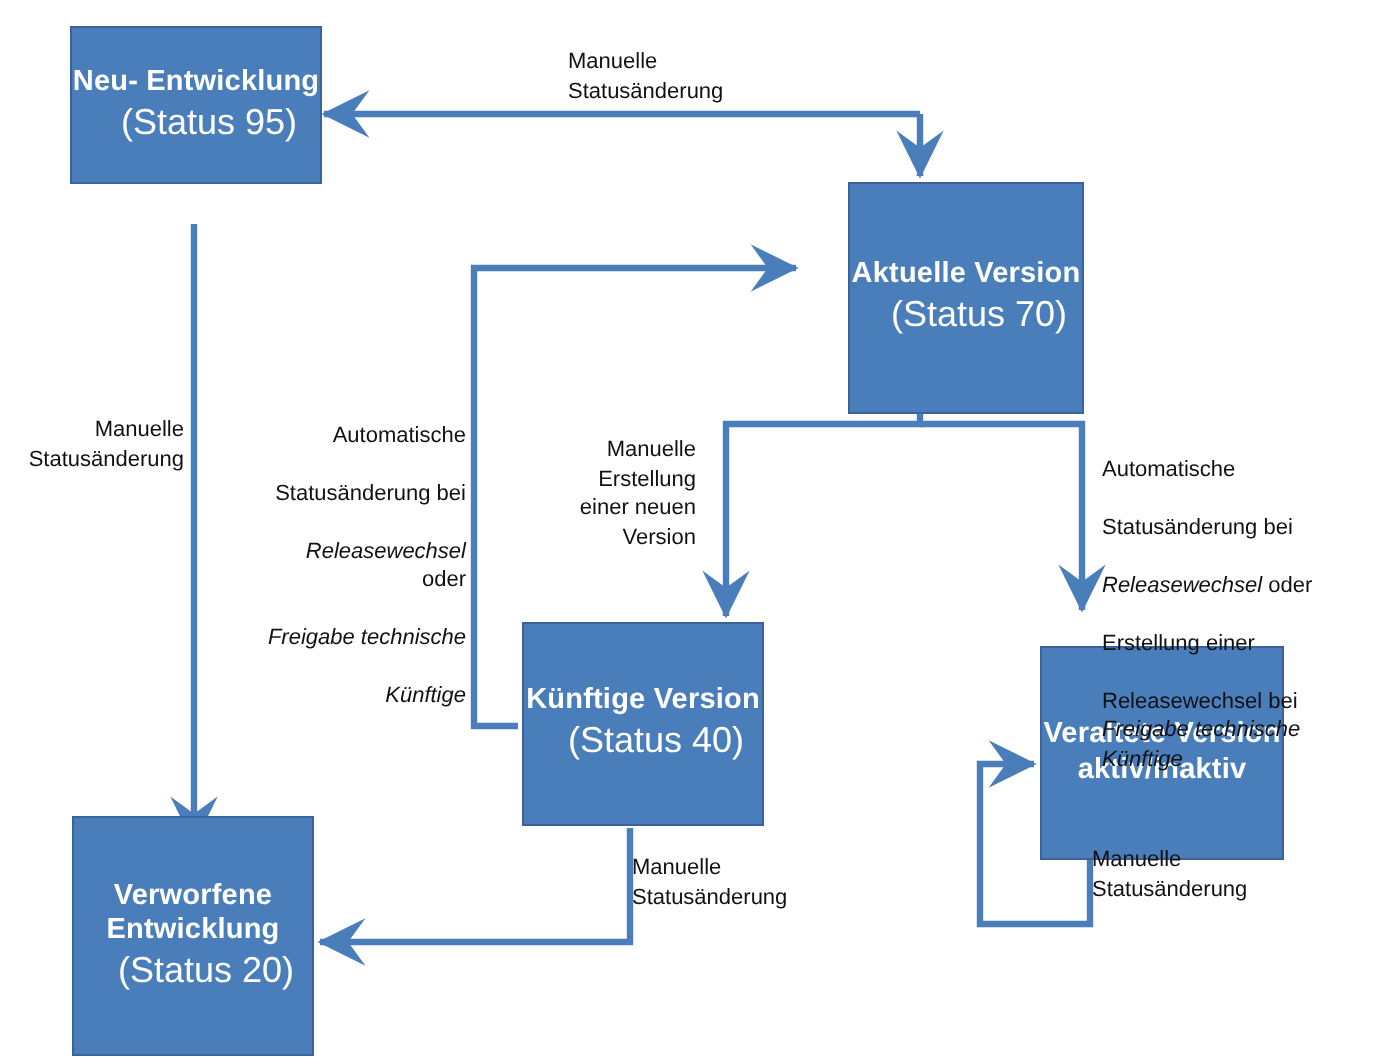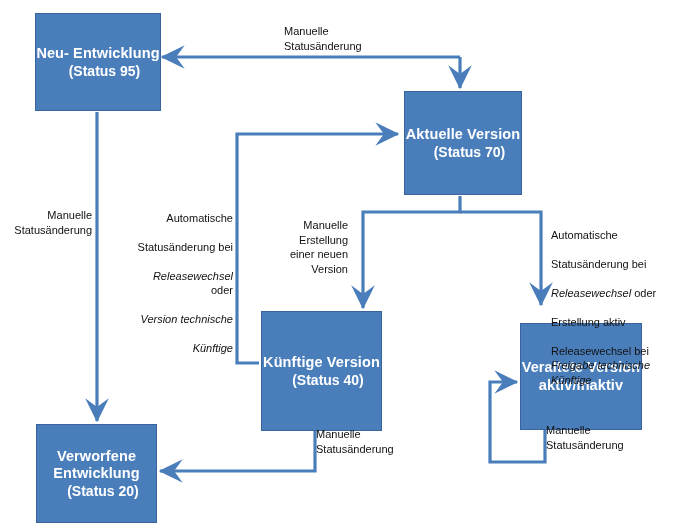--- a/index.html
+++ b/index.html
@@ -37,22 +37,22 @@
     color: #ffffff;
     line-height: 1.18;
     z-index: 3;
   }
   .node .ttl {
     font-weight: bold;
     font-size: 14.5px;
     letter-spacing: 0.1px;
   }
   .node .sub {
-    font-weight: bold;
-    font-size: 14px;
+    font-weight: normal;
+    font-size: 18px;
     margin-top: 1px;
     margin-left: 13px;
   }
   .edge-label {
     position: absolute;
     font-size: 11px;
     color: #111111;
     line-height: 1.32;
     z-index: 4;
     white-space: pre-line;
@@ -97,74 +97,74 @@
 
     <g>
       <path d="M315,414 L315,471 L160,471" fill="none" stroke="#4a7ebb" stroke-width="3.2" stroke-linejoin="miter" marker-end="url(#arrow)"></path>
     </g>
 
     <g>
       <path d="M545,416 L545,462 L490,462 L490,382 L517,382" fill="none" stroke="#4a7ebb" stroke-width="3.2" stroke-linejoin="miter" marker-end="url(#arrow)"></path>
     </g>
   </svg>
 
-  <div class="node" style="left:35px; top:13px; width:126px; height:98px;">
+  <div class="node" style="left:35px; top:13px; width:126px; height:79px;">
     <div class="ttl">Neu-
 Entwicklung</div>
     <div class="sub">(Status 95)</div>
   </div>
 
-  <div class="node" style="left:404px; top:91px; width:118px; height:104px;">
+  <div class="node" style="left:424px; top:91px; width:118px; height:116px;">
     <div class="ttl">Aktuelle
 Version</div>
     <div class="sub">(Status 70)</div>
   </div>
 
-  <div class="node" style="left:261px; top:311px; width:121px; height:120px;">
+  <div class="node" style="left:261px; top:311px; width:121px; height:102px;">
     <div class="ttl">Künftige
 Version</div>
     <div class="sub">(Status 40)</div>
   </div>
 
   <div class="node" style="left:520px; top:323px; width:122px; height:107px;">
     <div class="ttl">Veraltete
 Version
 aktiv/inaktiv</div>
   </div>
 
-  <div class="node" style="left:36px; top:424px; width:121px; height:99px;">
+  <div class="node" style="left:36px; top:408px; width:121px; height:120px;">
     <div class="ttl">Verworfene
 Entwicklung</div>
     <div class="sub">(Status 20)</div>
   </div>
 
   <div class="edge-label left" style="left:284px; top:24px; width:150px;">Manuelle
 Statusänderung</div>
 
   <div class="edge-label right" style="left:6px; top:208px; width:86px;">Manuelle
 Statusänderung</div>
 
   <div class="edge-label right" style="left:130px; top:196px; width:103px;">
     <span>Automatische</span><br>
     <span>Statusänderung bei</span><br>
     <em>Releasewechsel</em><span> oder</span><br>
-    <em>Version technische</em><br>
+    <em>Freigabe technische</em><br>
     <em>Künftige</em>
   </div>
 
   <div class="edge-label right" style="left:287px; top:218px; width:61px;">Manuelle
 Erstellung
 einer neuen
 Version</div>
 
   <div class="edge-label left" style="left:551px; top:213px; width:136px;">
     <span>Automatische</span><br>
     <span>Statusänderung bei</span><br>
     <em>Releasewechsel</em><span> oder</span><br>
-    <span>Erstellung aktiv</span><br>
+    <span>Erstellung einer</span><br>
     <span>Releasewechsel bei </span><em>Freigabe technische Künftige</em>
   </div>
 
   <div class="edge-label left" style="left:316px; top:427px; width:150px;">Manuelle
 Statusänderung</div>
 
   <div class="edge-label left" style="left:546px; top:423px; width:150px;">Manuelle
 Statusänderung</div>
 
 </div>

